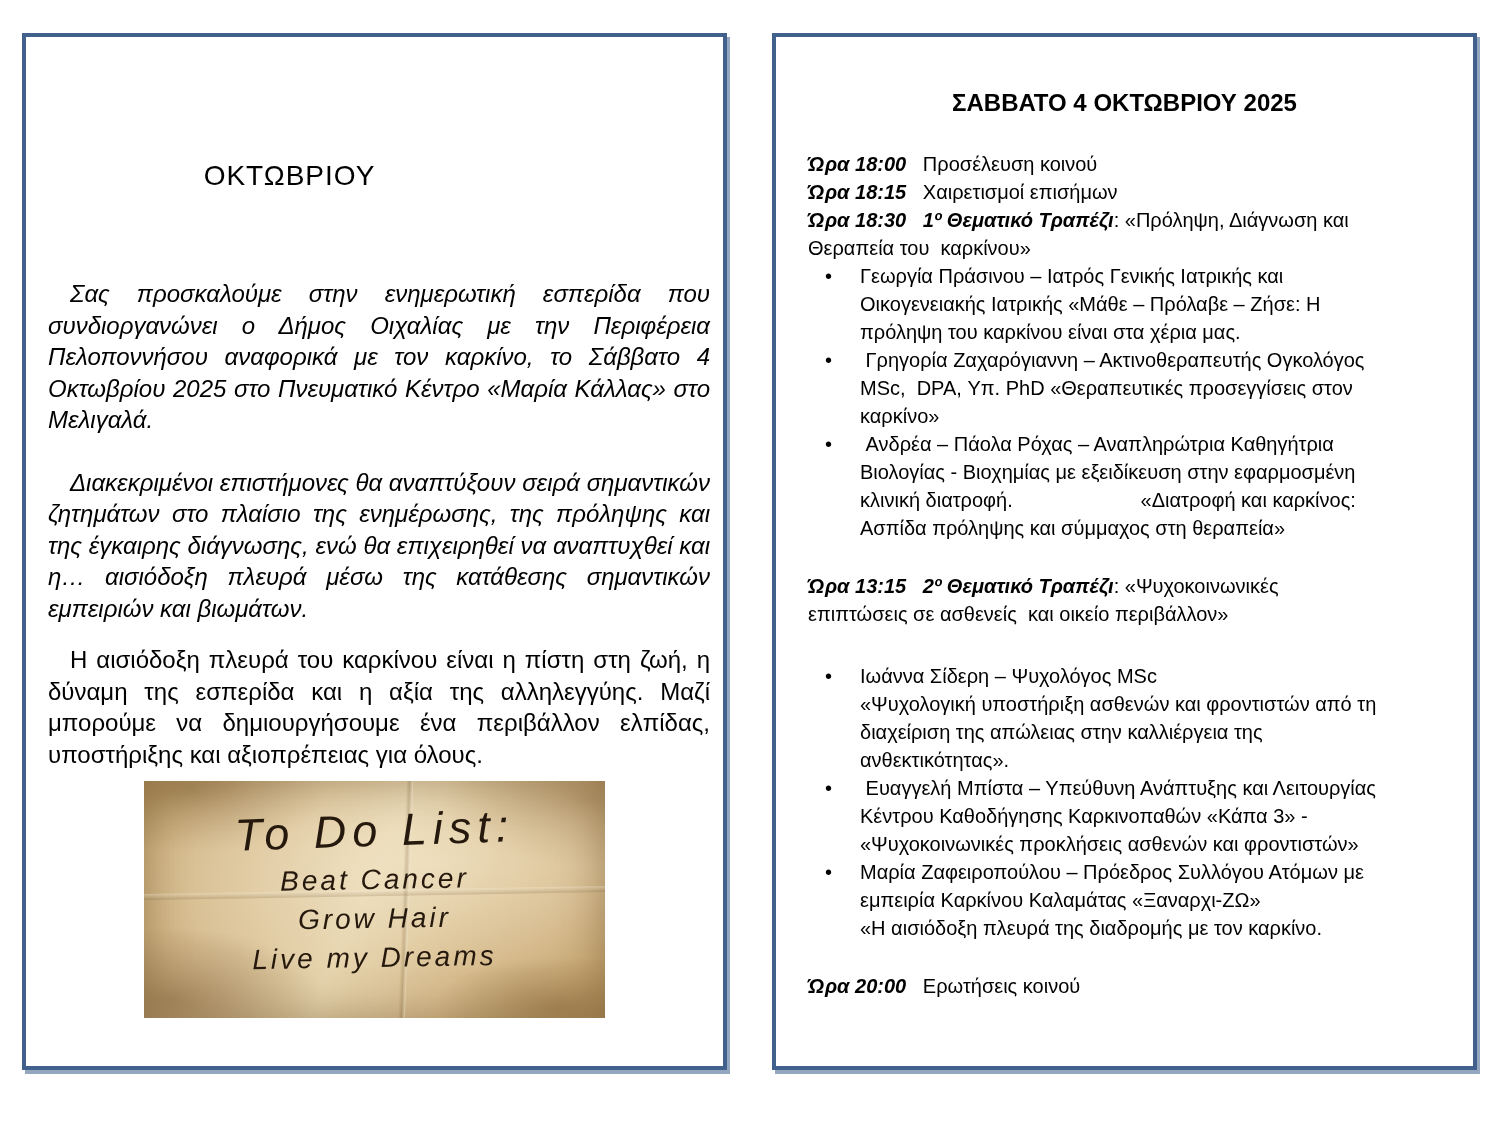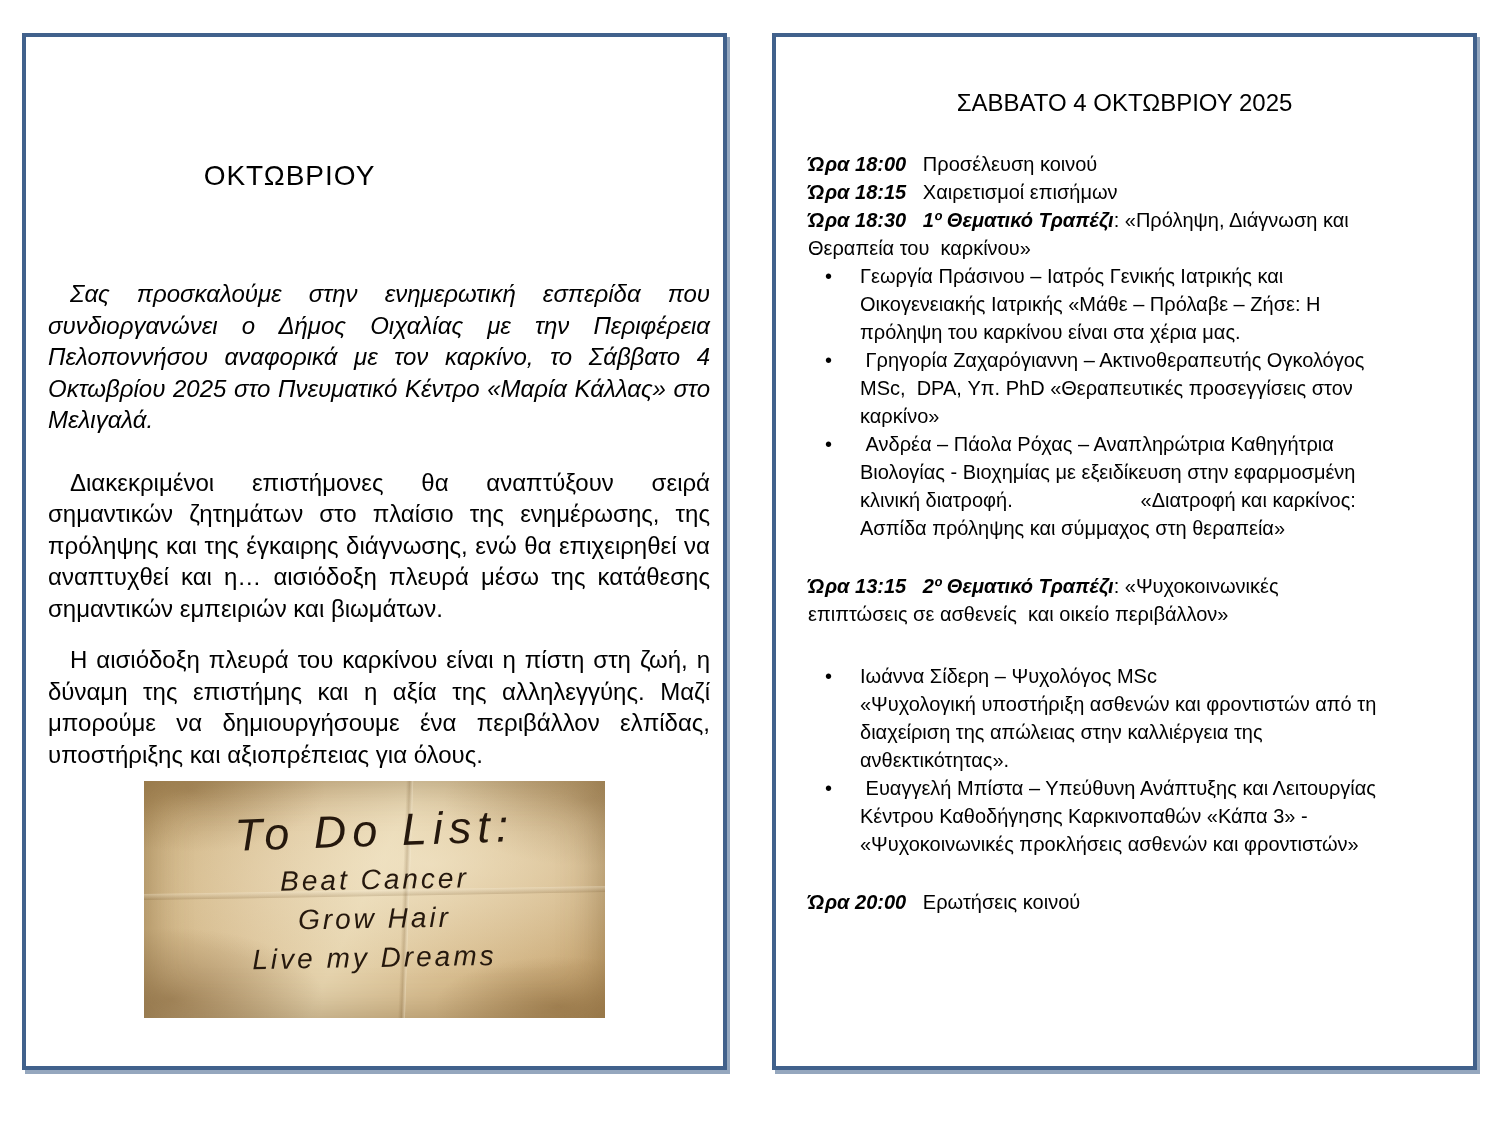--- a/index.html
+++ b/index.html
@@ -31,21 +31,21 @@
     letter-spacing:1px;
   }
   .para{
     margin:0 13px 0 22px;
     font-size:24px;
     line-height:31.5px;
     text-align:justify;
     text-indent:22px;
   }
   .para-1{margin-top:86px;font-style:italic;}
-  .para-2{margin-top:31px;}
+  .para-2{margin-top:31px;font-style:italic;}
   .para-3{margin-top:20px;}
 
   .todo-note{
     position:relative;
     width:461px;height:237px;
     margin:11px auto 0 auto;
     overflow:hidden;
     background:
       radial-gradient(ellipse 120% 80% at 62% 35%, rgba(248,238,212,0.55), rgba(248,238,212,0) 60%),
       radial-gradient(ellipse 55% 50% at 6% 92%, rgba(110,76,34,0.45), rgba(110,76,34,0) 60%),
@@ -81,21 +81,21 @@
     font-style:italic;
     letter-spacing:3px;
     transform:rotate(-1deg);
   }
 
   
   .prog-heading{
     margin:51px 0 0 0;
     text-align:center;
     font-size:24px;
-    font-weight:400;
+    font-weight:700;
     line-height:30px;
   }
   .entry{
     margin:0 24px 0 32px;
     font-size:20px;
     line-height:28px;
     white-space:pre-wrap;
   }
   .entry b{font-weight:700;font-style:italic;}
   .entry-first{margin-top:32px;}
@@ -122,21 +122,21 @@
   }
 </style>
 </head>
 <body>
 
 <section class="page page-left">
   <h1 class="inv-title">ΟΚΤΩΒΡΙΟΥ</h1>
 
   <p class="para para-1">Σας προσκαλούμε στην ενημερωτική εσπερίδα που συνδιοργανώνει ο Δήμος Οιχαλίας με την Περιφέρεια Πελοποννήσου αναφορικά με τον καρκίνο, το Σάββατο 4 Οκτωβρίου 2025 στο Πνευματικό Κέντρο «Μαρία Κάλλας» στο Μελιγαλά.</p>
   <p class="para para-2">Διακεκριμένοι επιστήμονες θα αναπτύξουν σειρά σημαντικών ζητημάτων στο πλαίσιο της ενημέρωσης, της πρόληψης και της έγκαιρης διάγνωσης, ενώ θα επιχειρηθεί να αναπτυχθεί και η… αισιόδοξη πλευρά μέσω της κατάθεσης σημαντικών εμπειριών και βιωμάτων.</p>
-  <p class="para para-3">Η αισιόδοξη πλευρά του καρκίνου είναι η πίστη στη ζωή, η δύναμη της επιστήμης και η αξία της αλληλεγγύης. Μαζί μπορούμε να δημιουργήσουμε ένα περιβάλλον ελπίδας, υποστήριξης και αξιοπρέπειας για όλους.</p>
+  <p class="para para-3">Η αισιόδοξη πλευρά του καρκίνου είναι η πίστη στη ζωή, η δύναμη της εσπερίδα και η αξία της αλληλεγγύης. Μαζί μπορούμε να δημιουργήσουμε ένα περιβάλλον ελπίδας, υποστήριξης και αξιοπρέπειας για όλους.</p>
 
   <div class="todo-note">
     <div class="fold fold-v"></div>
     <div class="fold fold-h"></div>
     <div class="todo-title">To Do List:</div>
     <div class="todo-line">Beat Cancer</div>
     <div class="todo-line">Grow Hair</div>
     <div class="todo-line">Live my Dreams</div>
   </div>
 </section>
@@ -168,16 +168,19 @@
 επιπτώσεις σε ασθενείς  και οικείο περιβάλλον»</span></p>
 
   <ul class="speakers speakers-2">
     <li><span>Ιωάννα Σίδερη – Ψυχολόγος MSc
 «Ψυχολογική υποστήριξη ασθενών και φροντιστών από τη
 διαχείριση της απώλειας στην καλλιέργεια της
 ανθεκτικότητας».</span></li>
     <li><span> Ευαγγελή Μπίστα – Υπεύθυνη Ανάπτυξης και Λειτουργίας
 Κέντρου Καθοδήγησης Καρκινοπαθών «Κάπα 3» -
 «Ψυχοκοινωνικές προκλήσεις ασθενών και φροντιστών»</span></li>
+    <li><span>Μαρία Ζαφειροπούλου – Πρόεδρος Συλλόγου Ατόμων με
+εμπειρία Καρκίνου Καλαμάτας «Ξαναρχι-ΖΩ»
+«Η αισιόδοξη πλευρά της διαδρομής με τον καρκίνο.</span></li>
   </ul>
 
   <p class="entry closing"><b>Ώρα 20:00</b><span>   Ερωτήσεις κοινού</span></p>
 </section>
 
 </body></html>

